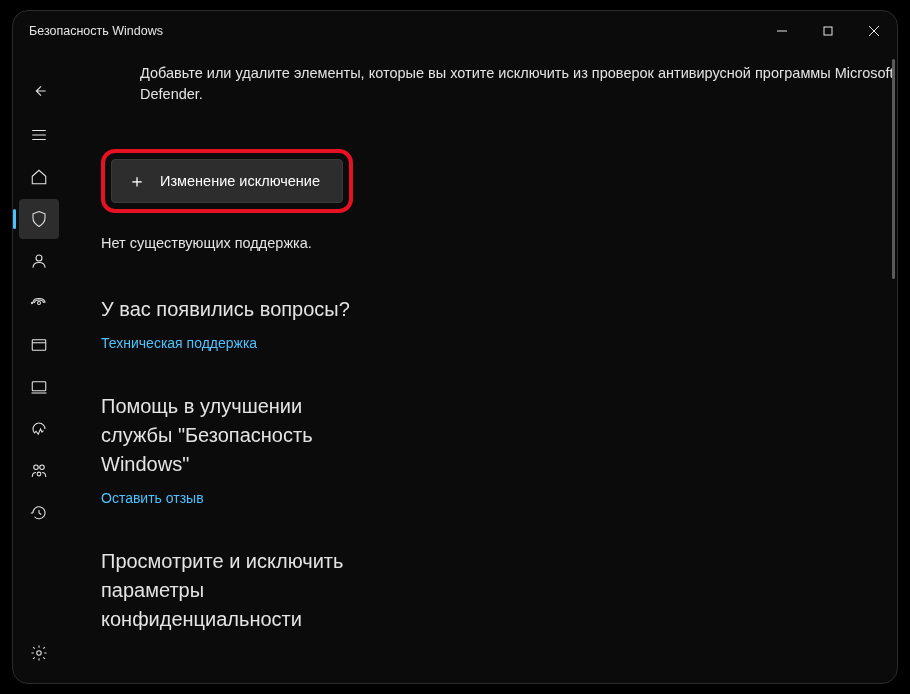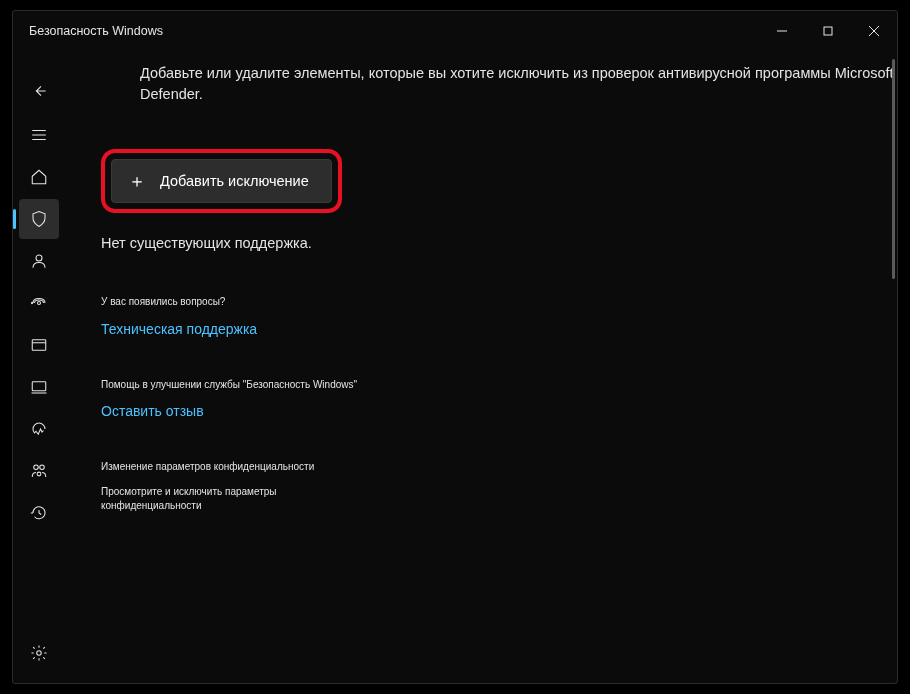--- a/index.html
+++ b/index.html
@@ -16,21 +16,21 @@
   position: relative;
 }
 .window {
   position: absolute;
   left: 12px;
   top: 10px;
   width: 886px;
   height: 674px;
   background: #0b0b0b;
   border: 1px solid #2b2b2b;
-  border-radius: 3px;
+  border-radius: 16px;
   display: flex;
   flex-direction: column;
   overflow: hidden;
 }
 .titlebar {
   height: 40px;
   display: flex;
   align-items: center;
   justify-content: space-between;
   padding-left: 16px;
@@ -160,21 +160,21 @@
 .status-line {
   font-size: 14.5px;
   color: #e4e4e4;
   margin-bottom: 44px;
 }
 .section {
   margin-bottom: 40px;
   max-width: 260px;
 }
 .section-heading {
-  font-size: 10px;
+  font-size: 20px;
   color: #e4e4e4;
   line-height: 1.45;
   margin-bottom: 10px;
 }
 .section-link {
   font-size: 14px;
   color: #4cc2ff;
   cursor: pointer;
   margin-top: 40px;
 }
@@ -299,36 +299,35 @@
     </div>
 
     <div class="content">
       <div class="scroll-indicator"></div>
 
       <p class="page-desc">Добавьте или удалите элементы, которые вы хотите исключить из проверок антивирусной программы Microsoft Defender.</p>
 
       <div class="add-btn-wrap">
         <button class="add-btn">
           <span class="plus">＋</span>
-          <span>Добавить исключение</span>
+          <span>Изменение исключение</span>
         </button>
       </div>
 
       <p class="status-line">Нет существующих поддержка.</p>
 
       <div class="section">
         <p class="section-heading">У вас появились вопросы?</p>
         <a class="section-link">Техническая поддержка</a>
       </div>
 
       <div class="section">
         <p class="section-heading">Помощь в улучшении службы "Безопасность Windows"</p>
         <a class="section-link">Оставить отзыв</a>
       </div>
 
       <div class="section" style="margin-bottom:10px;">
-        <p class="section-heading" style="font-weight:400;">Изменение параметров конфиденциальности</p>
         <p class="section-heading" style="margin-top:8px;">Просмотрите и исключить параметры конфиденциальности</p>
       </div>
 
     </div>
   </div>
 </div>
 
 </body></html>

